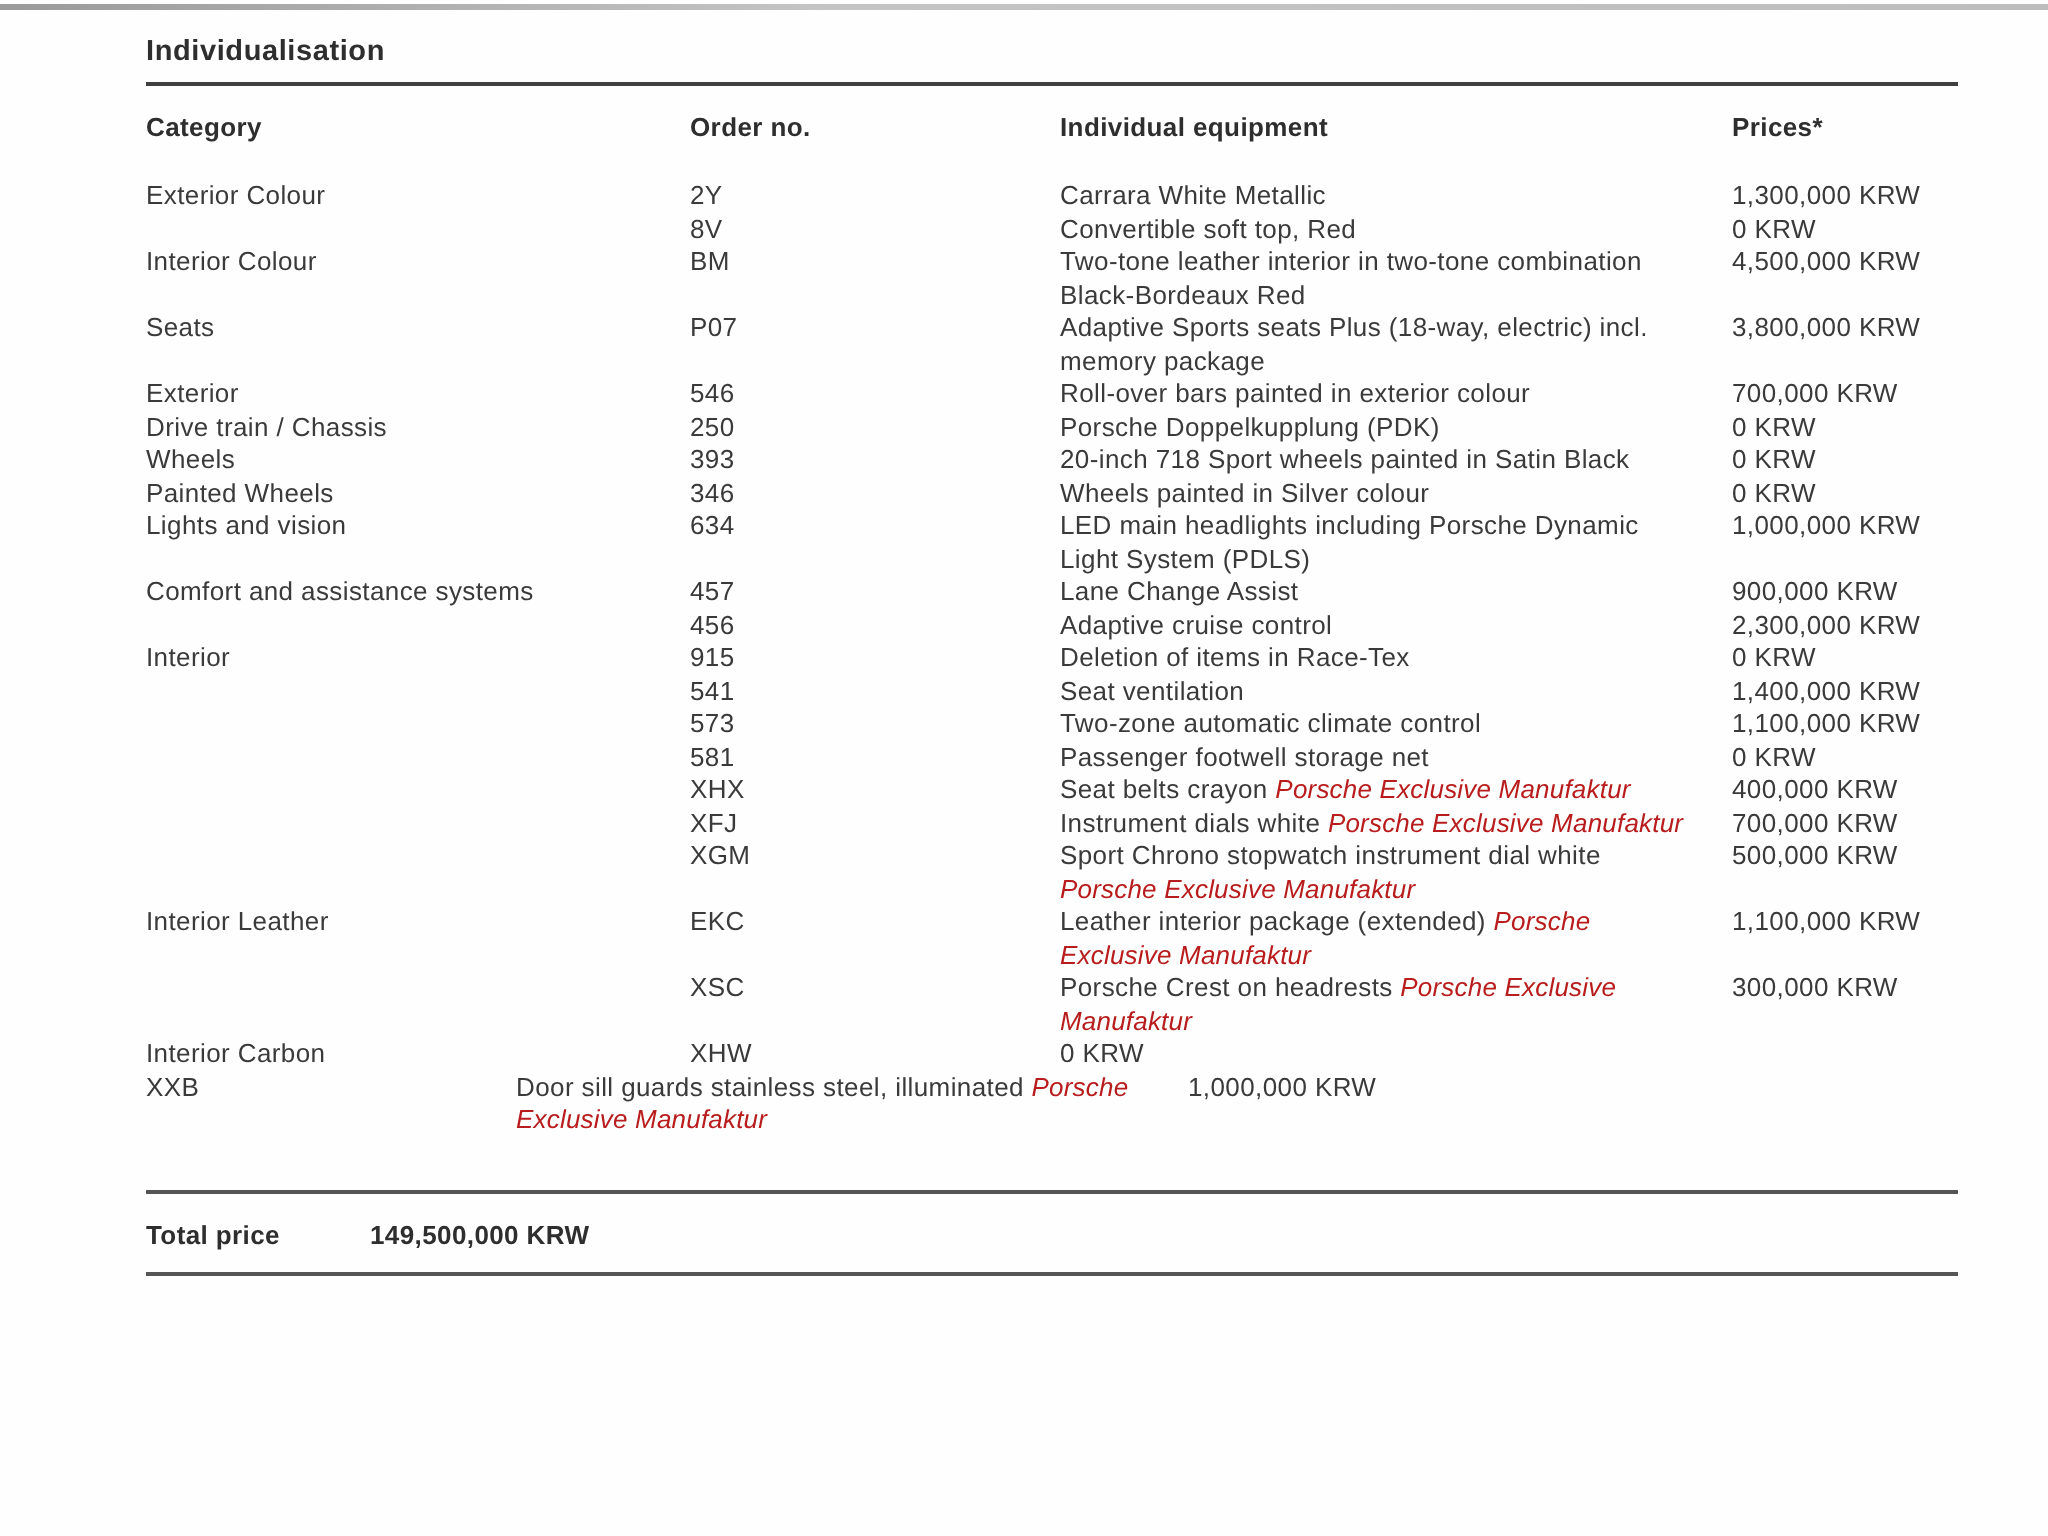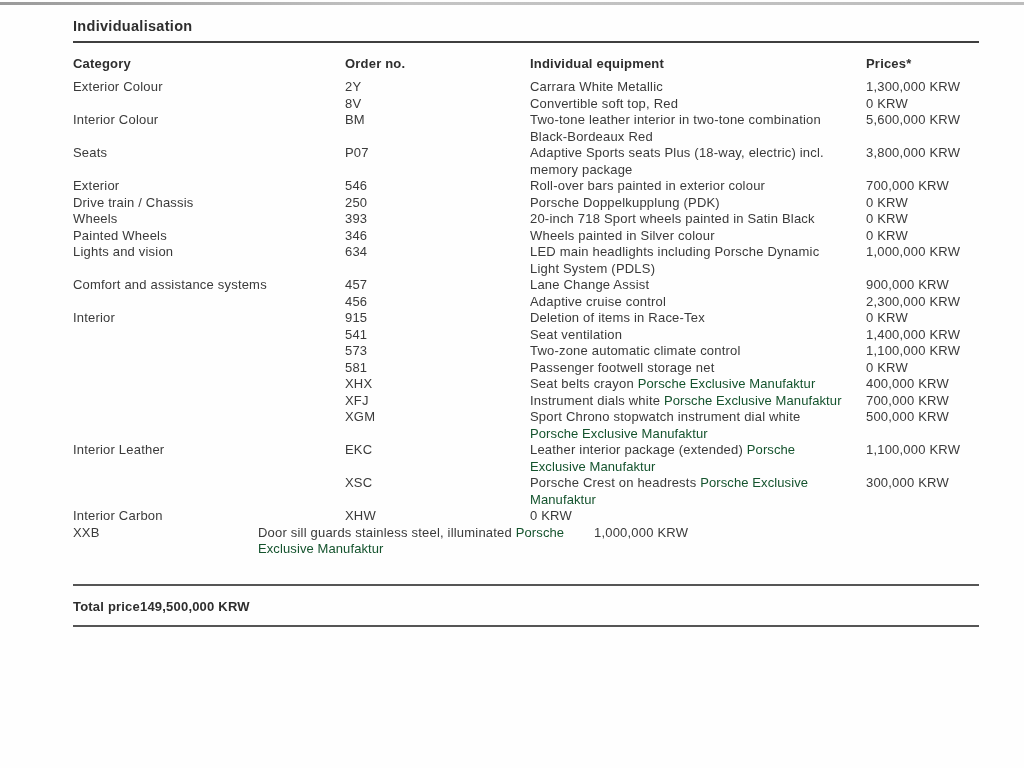--- a/index.html
+++ b/index.html
@@ -36,48 +36,50 @@
     border-bottom: 2.5px solid #3f3f3f;
   }
   .thead {
     display: flex;
     margin-top: 13px;
     font-weight: bold;
     font-size: 13px;
     color: #2e2e2e;
     letter-spacing: 0.2px;
   }
-  .tbody { margin-top: 8px; }
+  .tbody { margin-top: 19px; }
   .row {
     display: flex;
     align-items: flex-start;
     font-size: 13px;
     line-height: 16.5px;
     letter-spacing: 0.2px;
   }
   .cell-cat   { width: 272px; flex: none; padding-right: 8px; }
   .cell-ord   { width: 185px; flex: none; padding-right: 8px; }
   .cell-eq    { width: 336px; flex: none; padding-right: 14px; }
   .cell-price { flex: 1; text-align: left; white-space: nowrap; }
   .manu {
-    color: #14532d;
+    font-style: italic;
+    color: #b91c1c;
     letter-spacing: 0.1px;
   }
   .total-section {
     margin-top: 26px;
     border-top: 2px solid #555555;
     border-bottom: 2px solid #555555;
   }
   .total-row {
     display: flex;
     padding: 13px 0 11px 0;
     font-size: 13px;
     font-weight: bold;
     color: #2e2e2e;
     letter-spacing: 0.2px;
+    gap: 45px;
   }
   .total-label { flex: none; }
   .total-value { flex: 1; white-space: nowrap; }
 </style>
 </head>
 <body>
 
 <div class="page">
   <div class="top-divider"></div>
 
@@ -102,21 +104,21 @@
         <div class="row">
           <div class="cell-cat"></div>
           <div class="cell-ord">8V</div>
           <div class="cell-eq">Convertible soft top, Red</div>
           <div class="cell-price">0 KRW</div>
         </div>
         <div class="row">
           <div class="cell-cat">Interior Colour</div>
           <div class="cell-ord">BM</div>
           <div class="cell-eq">Two-tone leather interior in two-tone combination Black-Bordeaux Red</div>
-          <div class="cell-price">5,600,000 KRW</div>
+          <div class="cell-price">4,500,000 KRW</div>
         </div>
         <div class="row">
           <div class="cell-cat">Seats</div>
           <div class="cell-ord">P07</div>
           <div class="cell-eq">Adaptive Sports seats Plus (18-way, electric) incl. memory package</div>
           <div class="cell-price">3,800,000 KRW</div>
         </div>
         <div class="row">
           <div class="cell-cat">Exterior</div>
           <div class="cell-ord">546</div>

